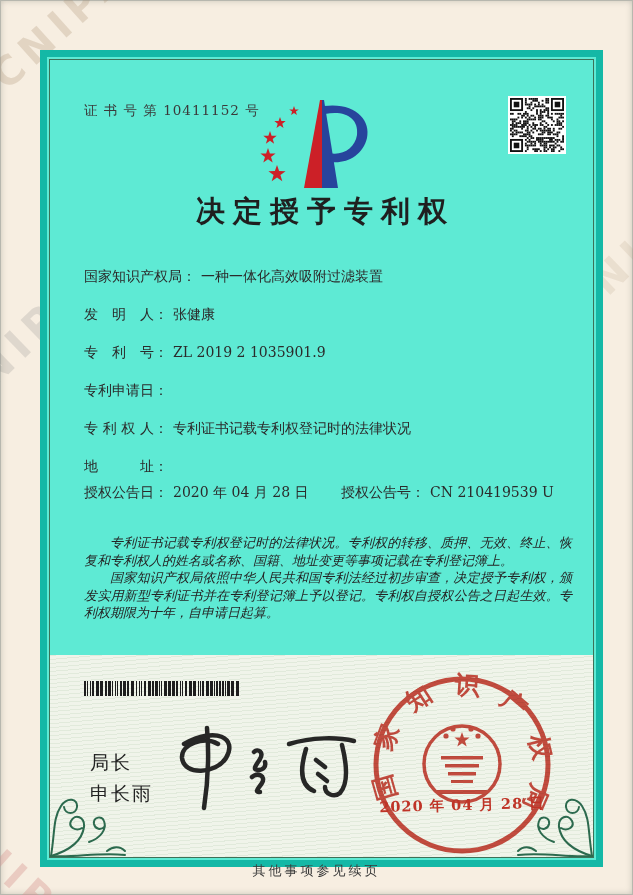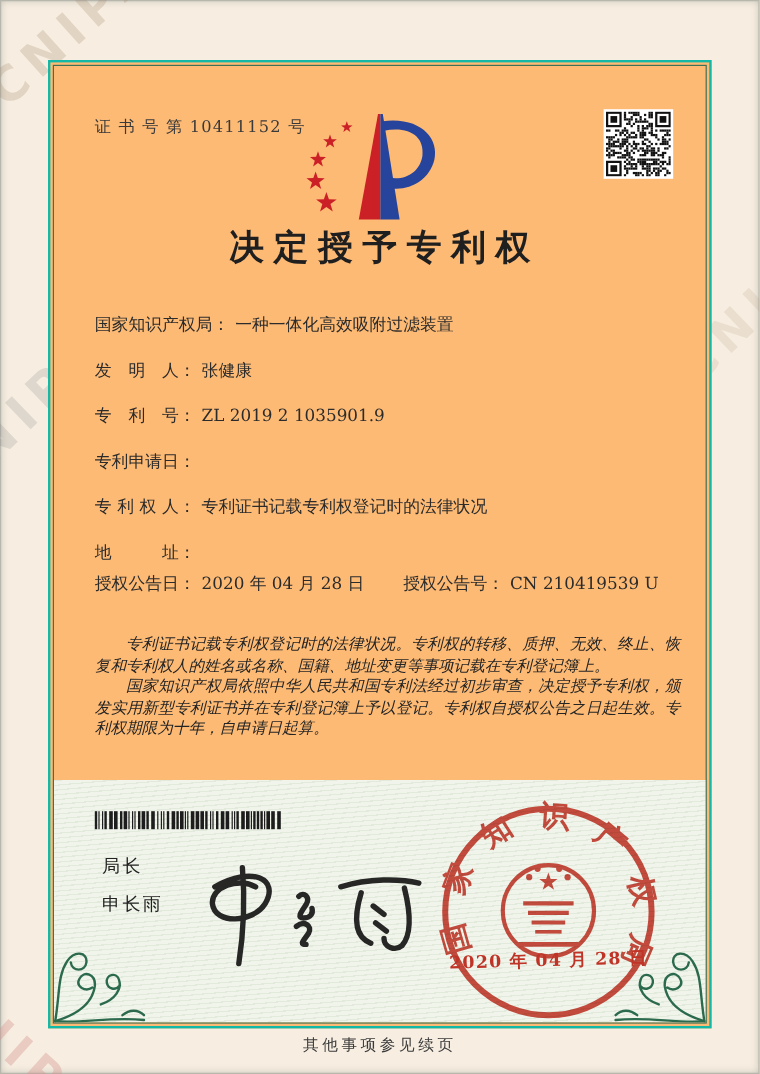--- a/index.html
+++ b/index.html
@@ -10,21 +10,21 @@
   .wm{position:absolute;font-family:"DejaVu Sans","Liberation Sans",sans-serif;font-weight:bold;
       letter-spacing:7px;pointer-events:none;transform-origin:left top;white-space:nowrap;}
   .wm1{left:-18px;top:64px;transform:rotate(-42deg);font-size:40px;color:rgba(168,138,108,.26);}
   .wm2{left:-62px;top:388px;transform:rotate(-44deg);font-size:42px;color:rgba(125,125,125,.20);}
   .wm3{left:352px;top:226px;transform:rotate(44deg);font-size:44px;color:rgba(196,176,148,.30);}
   .wm4{left:-30px;top:806px;transform:rotate(42deg);font-size:38px;color:rgba(214,148,142,.38);}
   .wm5{left:238px;top:120px;transform:rotate(40deg);font-size:40px;color:rgba(222,172,160,.18);}
   .wm6{left:556px;top:296px;transform:rotate(-44deg);font-size:40px;color:rgba(170,150,120,.17);}
   
   .frame{position:absolute;left:40px;top:50px;width:549px;height:803px;
-         border:2px solid #14b8a6;background:#fdba74;}
+         border:7px solid #14b8a6;background:#5eead4;}
   .frame-inner{position:absolute;inset:2px;border:1px solid #3d7158;overflow:hidden;}
   .band{position:absolute;left:0;right:0;bottom:0;height:202px;
         background:repeating-linear-gradient(175deg,#e1eadb 0px,#e1eadb 1px,#f0f4ea 1px,#f0f4ea 4px);}
   .content{position:absolute;inset:0;}
   .cert-number{position:absolute;left:34px;top:42px;font-size:13.5px;letter-spacing:1px;color:#3a3a3a;}
   .qr{position:absolute;right:27px;top:36px;width:54px;height:54px;background:#fff;padding:2px;}
   .logo{position:absolute;left:50%;top:38px;transform:translateX(-50%);}
   .title{position:absolute;left:0;right:0;top:132px;text-align:center;font-size:29px;font-weight:bold;
          letter-spacing:8px;padding-left:8px;color:#1f1f1f;}
   
@@ -35,21 +35,21 @@
   .colon{margin-right:5px;flex:0 0 auto;}
   .fvalue{flex:1;max-width:430px;}
   .grant-date{flex:0 0 168px;}
   
   .paras{position:absolute;left:34px;top:474px;width:488px;font-size:13px;line-height:17.6px;
          text-align:justify;font-style:italic;color:#242424;}
   .paras p{margin:0;text-indent:2em;}
   
   .barcode{position:absolute;left:34px;top:621px;width:174px;height:15px;display:flex;align-items:stretch;}
   .barcode span{display:block;height:100%;background:#1d1d1d;}
-  .signer{position:absolute;left:40px;top:652px;font-size:15px;letter-spacing:2px;color:#222;line-height:31px;}
+  .signer{position:absolute;left:40px;top:689px;font-size:19px;letter-spacing:2px;color:#222;line-height:31px;font-family:Liberation Mono, monospace;}
   .signature{position:absolute;left:104px;top:662px;}
   .seal{position:absolute;left:317px;top:610px;mix-blend-mode:multiply;}
   .seal-date{position:absolute;left:322px;top:736px;width:180px;text-align:center;font-size:14.5px;
              letter-spacing:1px;color:#bf3427;transform:rotate(-1.5deg);font-weight:bold;}
   .page-info{position:absolute;left:0;right:0;top:817px;text-align:center;font-size:17px;color:#333;}
   .footer-note{position:absolute;left:0;right:0;top:862px;text-align:center;font-size:13px;
                letter-spacing:3px;color:#3a3a3a;}
   .orn{position:absolute;bottom:-3px;}
   .orn-left{left:-3px;}
   .orn-right{right:-3px;transform:scaleX(-1);}

